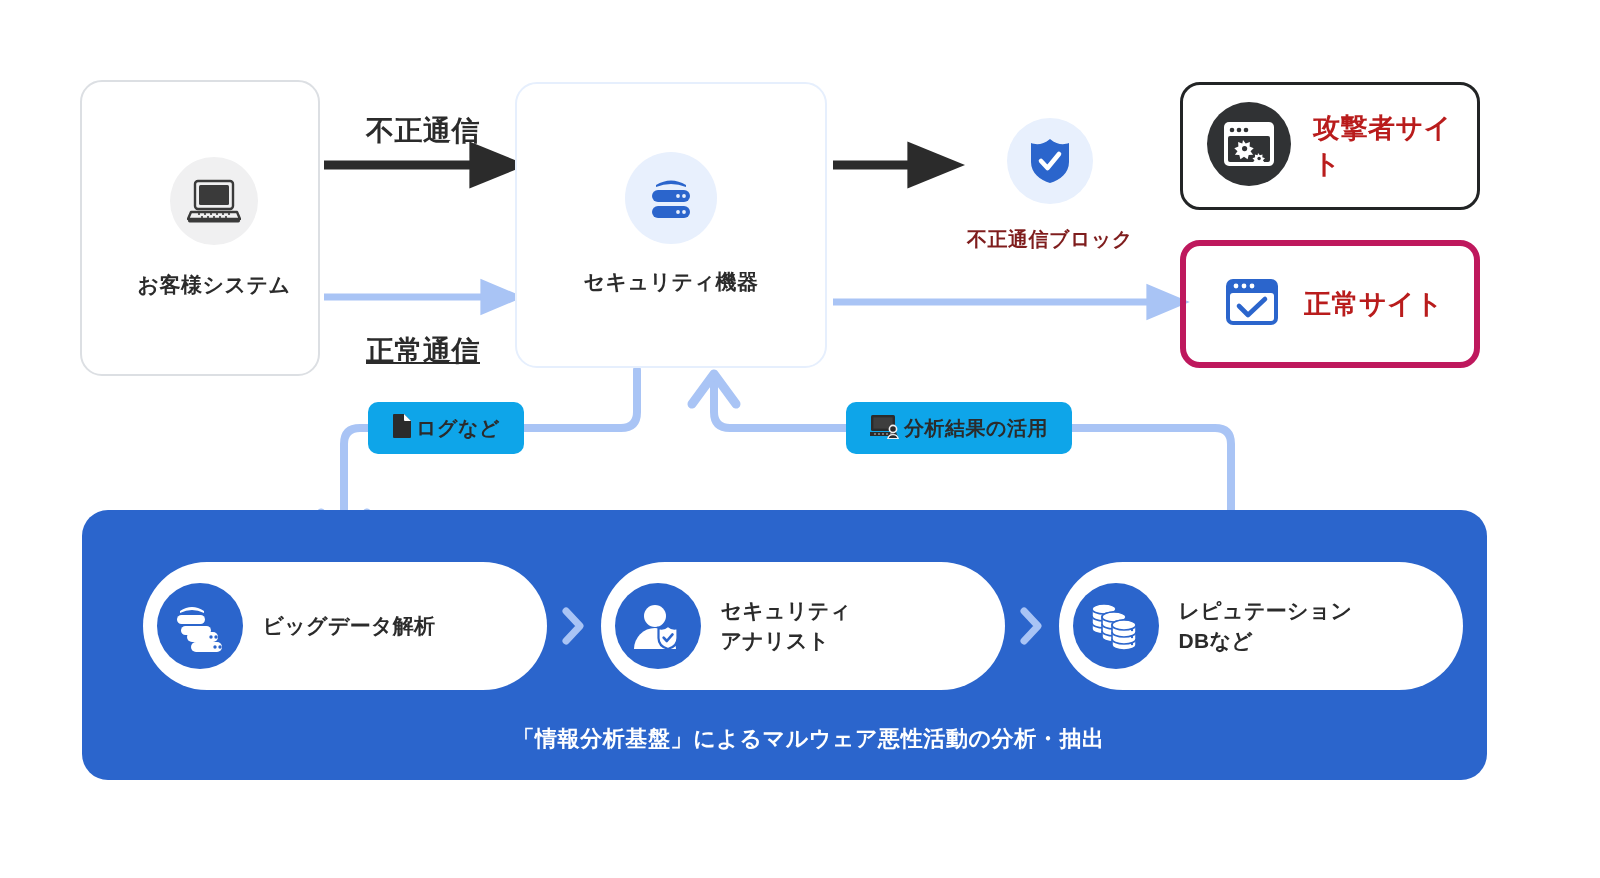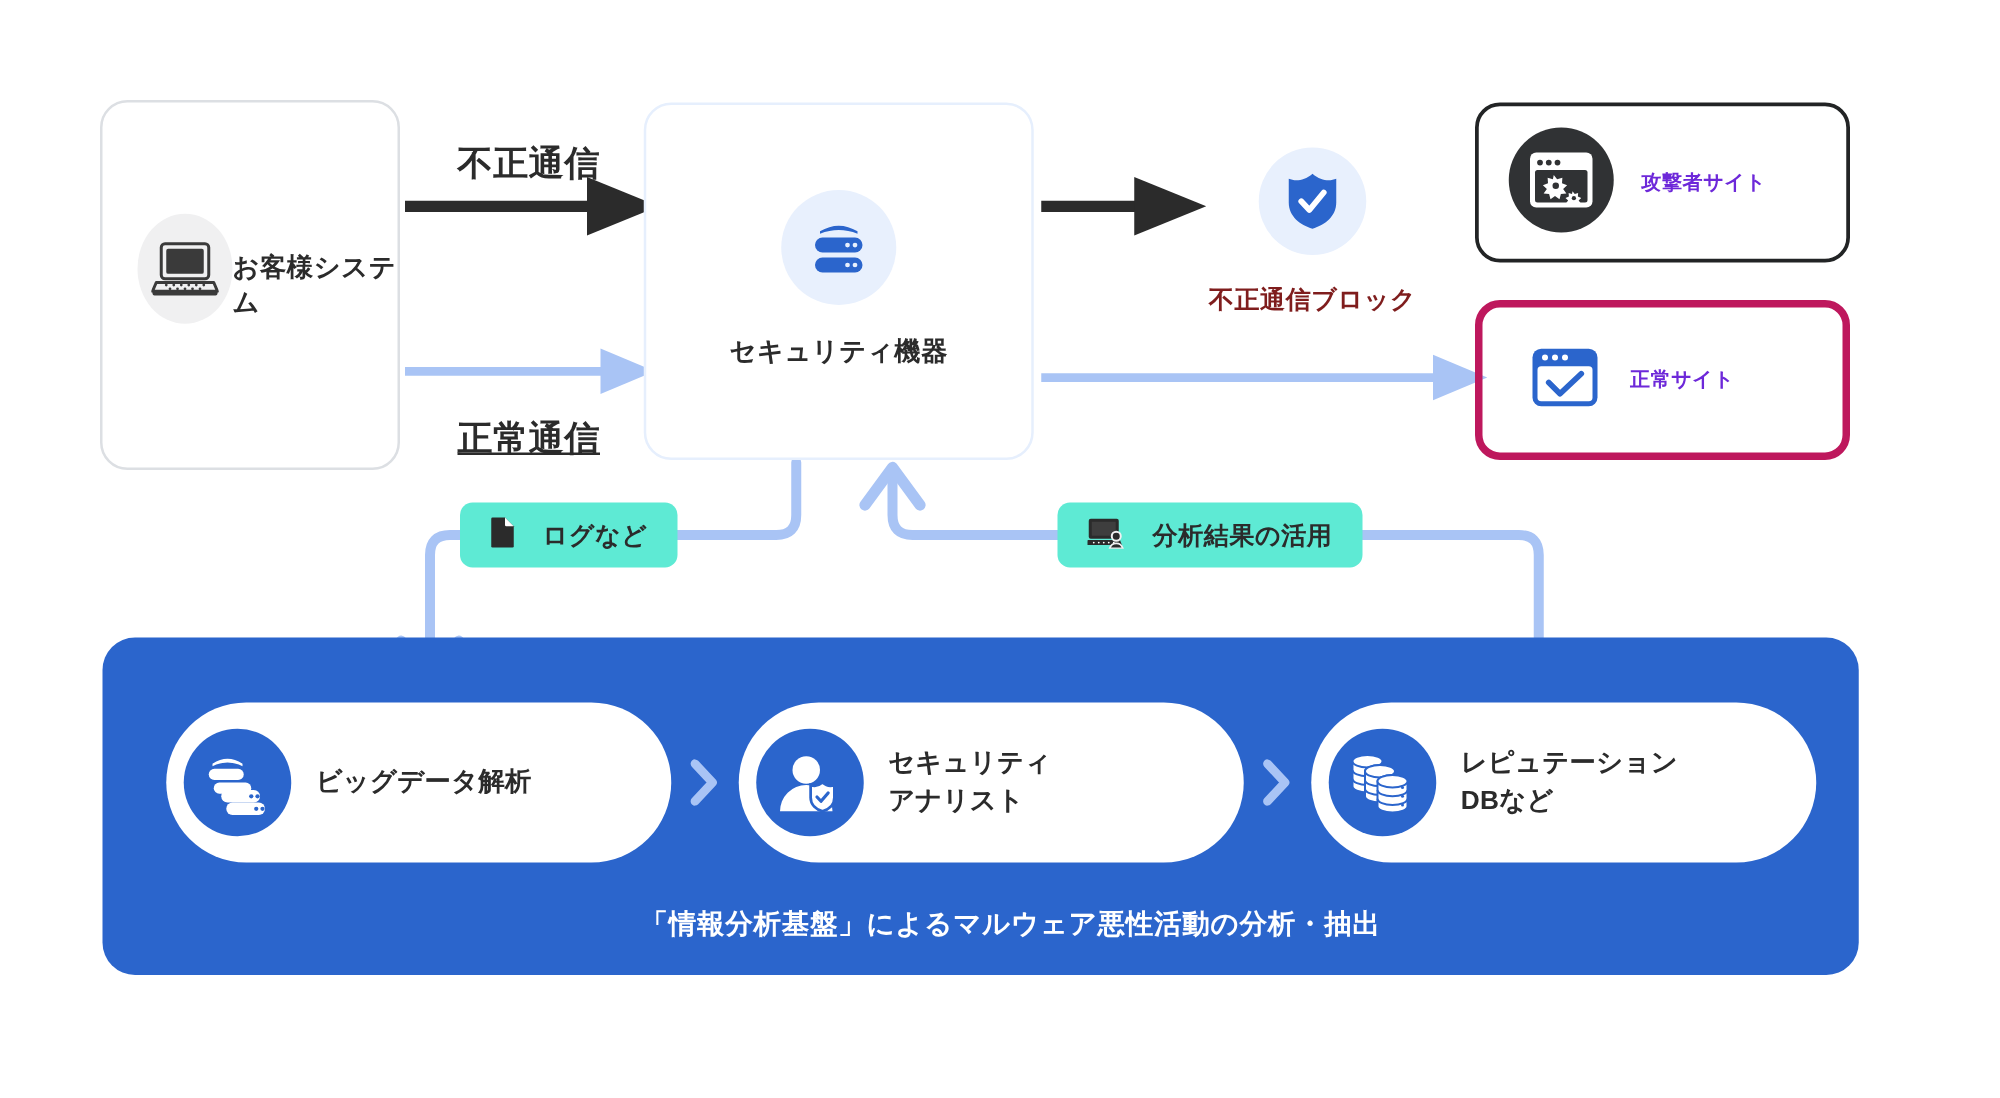--- a/index.html
+++ b/index.html
@@ -13,21 +13,21 @@
   #stage { position: relative; width: 1600px; height: 878px; }
 
   svg.wires { position: absolute; left: 0; top: 0; width: 1600px; height: 878px; pointer-events: none; }
 
   
   .node { position: absolute; background: #fff; }
 
   .customer-box {
     left: 80px; top: 80px; width: 240px; height: 296px;
     border: 2px solid #dcdfe3; border-radius: 22px;
-    display: flex; align-items: center; justify-content: flex-start; padding-left: 28px;
+    display: flex; flex-direction: column; align-items: center; justify-content: center; padding-left: 28px;
   }
   .customer-icon-circle {
     width: 88px; height: 88px; border-radius: 50%;
     background: #f0f0f1;
     display: flex; align-items: center; justify-content: center;
     margin-bottom: 26px;
   }
   .customer-label {
     font-size: 21px; font-weight: 700; color: #2b2b2b; letter-spacing: .5px;
   }
@@ -64,38 +64,38 @@
   }
   .block-label { font-size: 20px; font-weight: 700; color: #7f1d1d; white-space: nowrap; letter-spacing:.5px; }
 
   
   .site-card {
     position: absolute; left: 1180px; width: 300px; height: 128px;
     border-radius: 20px; display: flex; align-items: center; padding-left: 22px; gap: 20px;
   }
   .site-attacker { top: 82px; border: 3px solid #222425; }
   .site-normal   { top: 240px; border: 6px solid #be185d; }
-  .site-label { font-size: 16px; font-weight: 700; color: #6d28d9; letter-spacing: .5px; }
+  .site-label { font-size: 27px; font-weight: 700; color: #b91c1c; letter-spacing: .5px; }
 
   
   .chip {
-    position: absolute; height: 52px; background: #5eead4; border-radius: 10px;
-    display: flex; align-items: center; gap: 22px; padding: 0 24px; text-align: right;
+    position: absolute; height: 52px; background: #0ea5e9; border-radius: 10px;
+    display: flex; align-items: center; gap: 4px; padding: 0 24px; text-align: right;
   }
   .chip-text { font-size: 20px; font-weight: 700; color: #2b2b2b; white-space: nowrap; letter-spacing: .5px; }
   .chip-log  { left: 368px; top: 402px; }
   .chip-use  { left: 846px; top: 402px; }
 
   
   .panel {
     position: absolute; left: 82px; top: 510px; width: 1405px; height: 270px;
     background: #2b65cc; border-radius: 26px;
   }
   .panel-cards {
-    position: absolute; left: 8px; top: 52px; width: 100%;
+    position: absolute; left: 18px; top: 52px; width: 100%;
     display: flex; align-items: center; justify-content: center; gap: 0;
   }
   .pill {
     background: #fff; border-radius: 64px; height: 128px;
     display: flex; align-items: center; gap: 20px; padding: 0 30px 0 14px;
   }
   .pill-1 { width: 404px; }
   .pill-2 { width: 404px; }
   .pill-3 { width: 404px; }
   .pill-icon {

